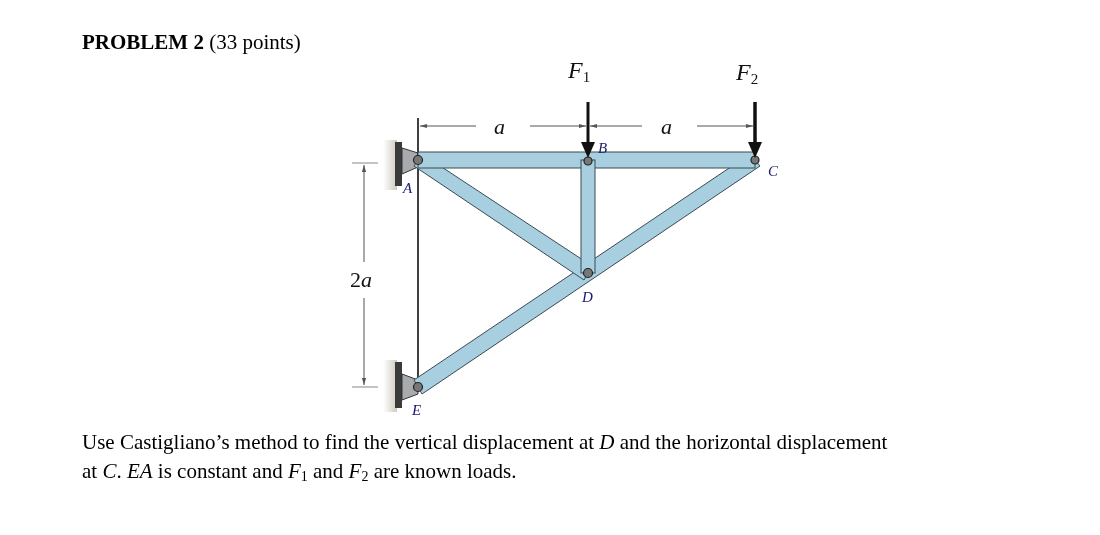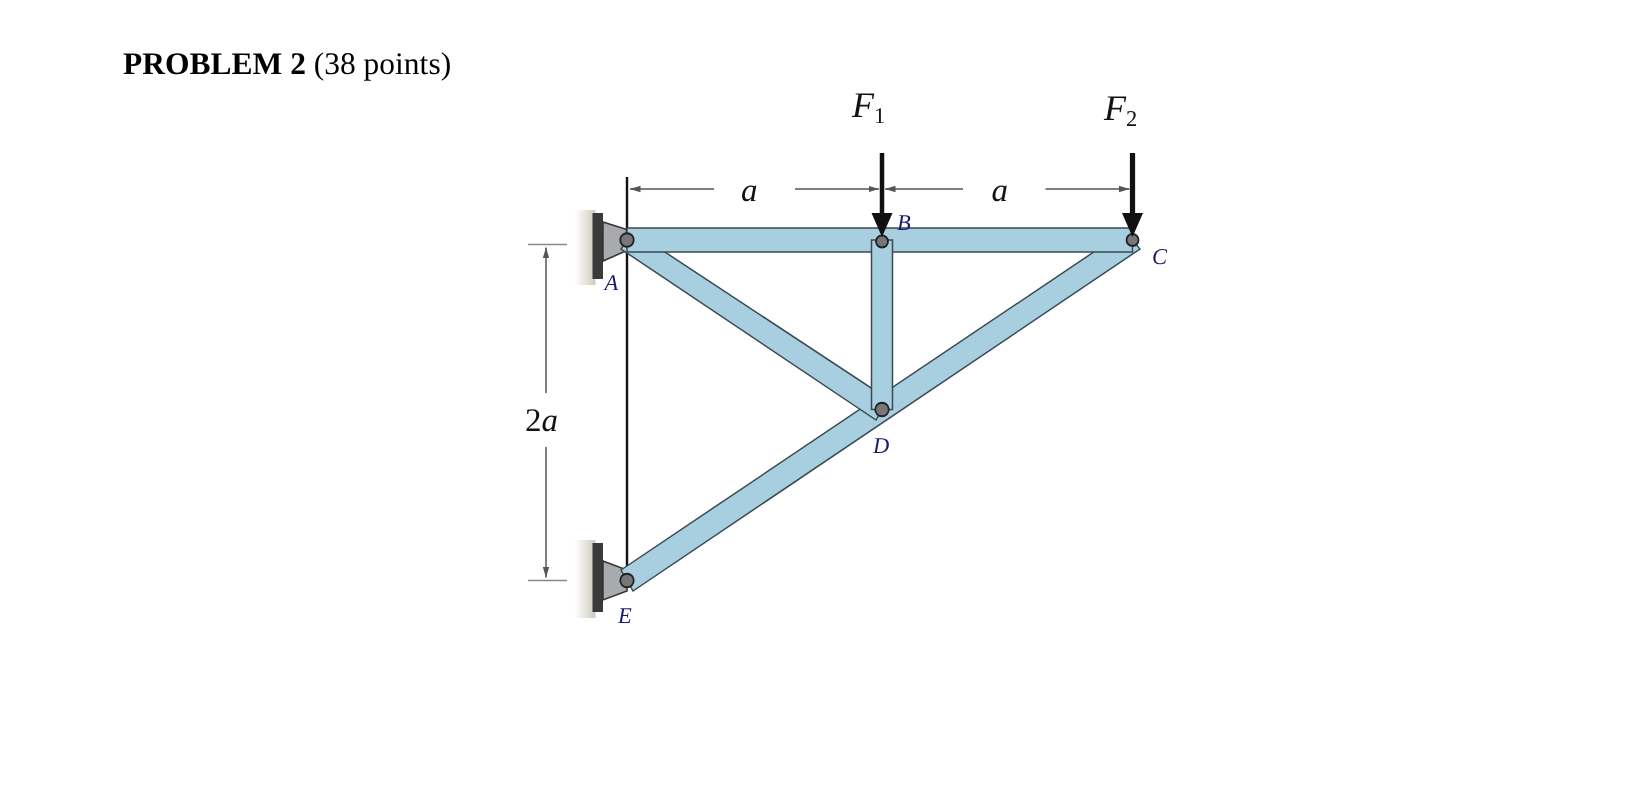--- a/index.html
+++ b/index.html
@@ -10,21 +10,21 @@
   .figure { position: absolute; left: 0; top: 0; width: 1100px; height: 535px; }
   .body-text { position: absolute; left: 82px; top: 428px; font-size: 21px; line-height: 29px; width: 1000px; }
   .i { font-style: italic; }
   sub { font-size: 14px; vertical-align: -3px; line-height: 0; }
 </style>
 </head>
 <body>
 
 <div class="title">
   <span class="head">PROBLEM 2</span>
-  <span>(38 points)</span>
+  <span>(33 points)</span>
 </div>
 
 <svg class="figure" viewBox="0 0 1100 535" xmlns="http://www.w3.org/2000/svg">
   <defs>
     <marker id="ah" viewBox="0 0 10 10" refX="10" refY="5" markerWidth="7" markerHeight="7" orient="auto-start-reverse">
       <path d="M0,2 L10,5 L0,8 z" fill="#555"></path>
     </marker>
     <linearGradient id="wallg" x1="0" x2="1">
       <stop offset="0" stop-color="#ffffff"></stop>
       <stop offset="1" stop-color="#cfcbbf"></stop>
@@ -94,13 +94,15 @@
     <text x="350" y="287" font-size="22" font-style="normal" fill="#111"><tspan>2</tspan><tspan font-style="italic">a</tspan></text>
     <text x="403" y="193" font-size="15" fill="#1a1a6e">A</text>
     <text x="598" y="153" font-size="15" fill="#1a1a6e">B</text>
     <text x="768" y="176" font-size="15" fill="#1a1a6e">C</text>
     <text x="582" y="302" font-size="15" fill="#1a1a6e">D</text>
     <text x="412" y="415" font-size="15" fill="#1a1a6e">E</text>
   </g>
 </svg>
 
 <div class="body-text">
+  <div><span>Use Castigliano’s method to find the vertical displacement at </span><span class="i">D</span><span> and the horizontal displacement</span></div>
+  <div><span>at </span><span class="i">C</span><span>. </span><span class="i">EA</span><span> is constant and </span><span class="i">F</span><sub>1</sub><span> and </span><span class="i">F</span><sub>2</sub><span> are known loads.</span></div>
 </div>
 
 </body></html>

